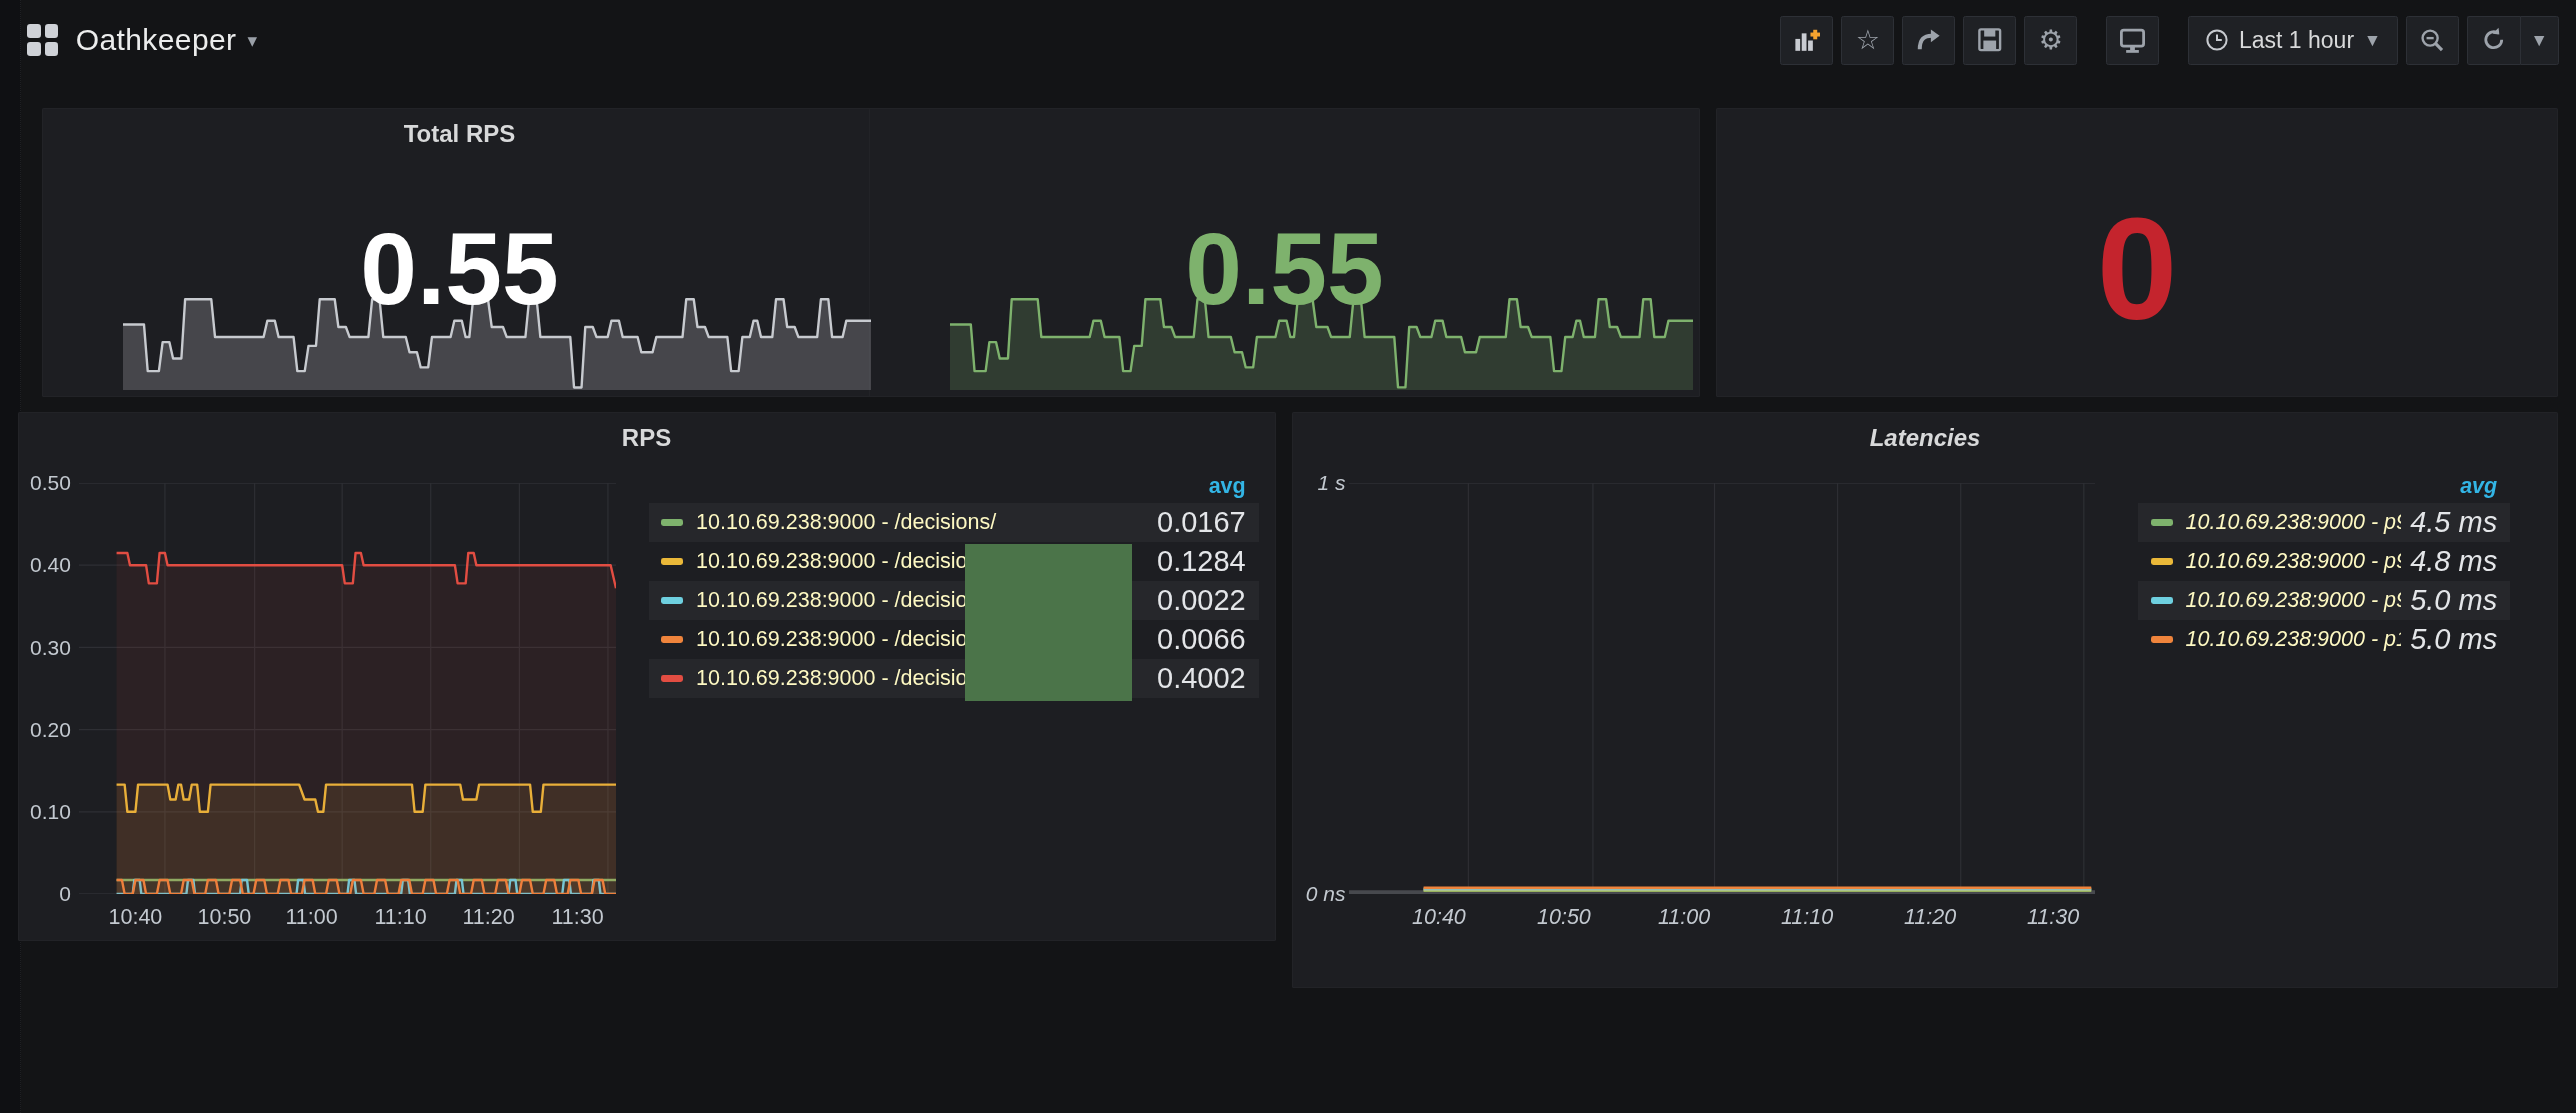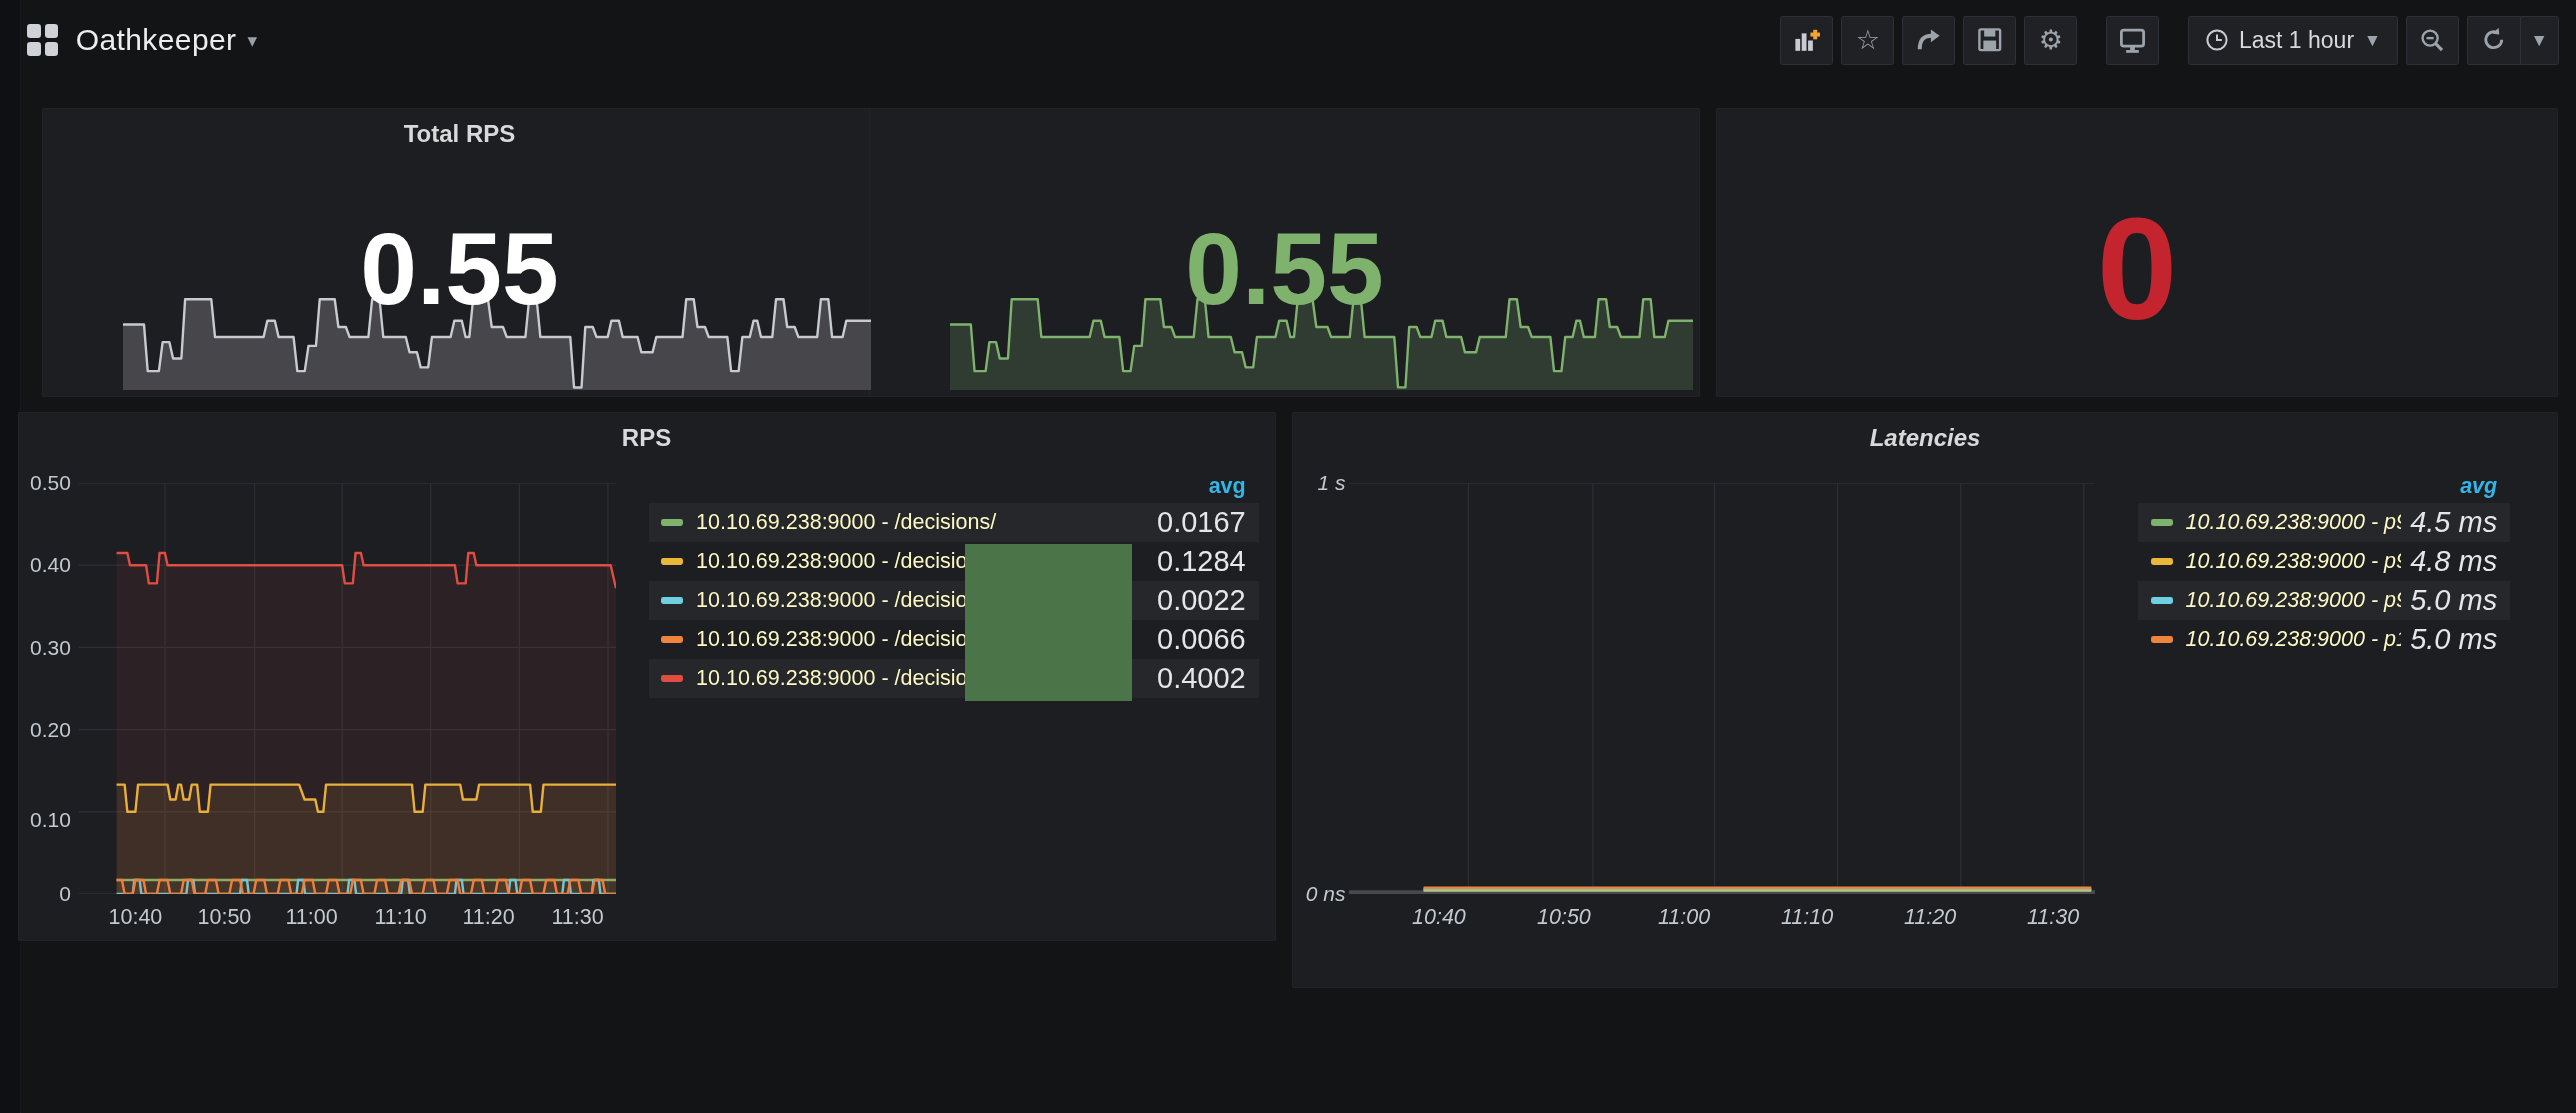--- a/index.html
+++ b/index.html
@@ -185,21 +185,21 @@
           <path d="M47.1 497.5 L53.8 497.5 L57.2 515.0 L67.3 515.0 L70.7 497.5 L80.8 497.5 L84.1 515.0 L97.6 515.0 L101.0 497.5 L111.0 497.5 L114.4 515.0 L127.9 515.0 L131.2 497.5 L141.3 497.5 L144.7 515.0 L158.2 515.0 L161.5 497.5 L171.6 497.5 L175.0 515.0 L188.4 515.0 L191.8 497.5 L201.9 497.5 L205.3 515.0 L218.7 515.0 L222.1 497.5 L232.2 497.5 L235.5 515.0 L249.0 515.0 L252.4 497.5 L262.5 497.5 L265.8 515.0 L279.3 515.0 L282.7 497.5 L292.8 497.5 L296.1 515.0 L309.6 515.0 L312.9 497.5 L323.0 497.5 L326.4 515.0 L339.9 515.0 L343.2 497.5 L353.3 497.5 L356.7 515.0 L370.2 515.0 L373.5 497.5 L383.6 497.5 L387.0 515.0 L400.4 515.0 L403.8 497.5 L413.9 497.5 L417.3 515.0 L430.7 515.0 L434.1 497.5 L444.2 497.5 L447.5 515.0 L461.0 515.0 L464.4 497.5 L474.5 497.5 L477.8 515.0 L491.3 515.0 L494.7 497.5 L504.8 497.5 L508.1 515.0 L521.6 515.0 L524.9 497.5 L535.0 497.5 L538.4 515.0 L551.9 515.0 L555.2 497.5 L565.3 497.5 L568.7 515.0 L582.1 515.0 L585.5 497.5 L595.6 497.5 L599.0 515.0 L612.4 515.0 L615.8 497.5 L625.9 497.5 L629.3 515.0 L642.7 515.0 L646.1 497.5 L656.2 497.5 L659.5 515.0 L673.0 515.0 L673.0 515 L47.1 515 Z" fill="rgba(239,132,60,0.08)" stroke="none"></path>
           <path d="M47.1 497.5 L53.8 497.5 L57.2 515.0 L67.3 515.0 L70.7 497.5 L80.8 497.5 L84.1 515.0 L97.6 515.0 L101.0 497.5 L111.0 497.5 L114.4 515.0 L127.9 515.0 L131.2 497.5 L141.3 497.5 L144.7 515.0 L158.2 515.0 L161.5 497.5 L171.6 497.5 L175.0 515.0 L188.4 515.0 L191.8 497.5 L201.9 497.5 L205.3 515.0 L218.7 515.0 L222.1 497.5 L232.2 497.5 L235.5 515.0 L249.0 515.0 L252.4 497.5 L262.5 497.5 L265.8 515.0 L279.3 515.0 L282.7 497.5 L292.8 497.5 L296.1 515.0 L309.6 515.0 L312.9 497.5 L323.0 497.5 L326.4 515.0 L339.9 515.0 L343.2 497.5 L353.3 497.5 L356.7 515.0 L370.2 515.0 L373.5 497.5 L383.6 497.5 L387.0 515.0 L400.4 515.0 L403.8 497.5 L413.9 497.5 L417.3 515.0 L430.7 515.0 L434.1 497.5 L444.2 497.5 L447.5 515.0 L461.0 515.0 L464.4 497.5 L474.5 497.5 L477.8 515.0 L491.3 515.0 L494.7 497.5 L504.8 497.5 L508.1 515.0 L521.6 515.0 L524.9 497.5 L535.0 497.5 L538.4 515.0 L551.9 515.0 L555.2 497.5 L565.3 497.5 L568.7 515.0 L582.1 515.0 L585.5 497.5 L595.6 497.5 L599.0 515.0 L612.4 515.0 L615.8 497.5 L625.9 497.5 L629.3 515.0 L642.7 515.0 L646.1 497.5 L656.2 497.5 L659.5 515.0 L673.0 515.0" fill="none" stroke="#ef843c" stroke-width="3" stroke-linejoin="round"></path>
           <path d="M47.1 87.6 L60.6 87.6 L63.9 103.0 L84.1 103.0 L87.5 125.7 L97.6 125.7 L101.0 87.6 L107.7 87.6 L111.0 103.0 L329.8 103.0 L333.1 125.7 L343.2 125.7 L346.6 87.6 L353.3 87.6 L356.7 103.0 L471.1 103.0 L474.5 125.7 L484.6 125.7 L487.9 87.6 L494.7 87.6 L498.0 103.0 L666.3 103.0 L673.0 131.8 L673.0 515 L47.1 515 Z" fill="rgba(226,77,66,0.08)" stroke="none"></path>
           <path d="M47.1 87.6 L60.6 87.6 L63.9 103.0 L84.1 103.0 L87.5 125.7 L97.6 125.7 L101.0 87.6 L107.7 87.6 L111.0 103.0 L329.8 103.0 L333.1 125.7 L343.2 125.7 L346.6 87.6 L353.3 87.6 L356.7 103.0 L471.1 103.0 L474.5 125.7 L484.6 125.7 L487.9 87.6 L494.7 87.6 L498.0 103.0 L666.3 103.0 L673.0 131.8" fill="none" stroke="#e24d42" stroke-width="3" stroke-linejoin="round"></path>
         </svg></div>
     <div id="rps-axes">
         <div class="tick ytick" style="top: 58px;">0.50</div>
         <div class="tick ytick" style="top: 140px;">0.40</div>
         <div class="tick ytick" style="top: 223px;">0.30</div>
         <div class="tick ytick" style="top: 305px;">0.20</div>
-        <div class="tick ytick" style="top: 387px; margin-top: 8px;">0.10</div>
+        <div class="tick ytick" style="top: 387px;">0.10</div>
         <div class="tick ytick" style="top: 469px;">0</div>
         <div class="tick xtick" style="left: 90px;">10:40</div>
         <div class="tick xtick" style="left: 179px;">10:50</div>
         <div class="tick xtick" style="left: 267px;">11:00</div>
         <div class="tick xtick" style="left: 356px;">11:10</div>
         <div class="tick xtick" style="left: 444px;">11:20</div>
         <div class="tick xtick" style="left: 533px;">11:30</div>
       </div>
     <div class="legend" id="rps-legend">
       <div class="legend-header">avg</div>

